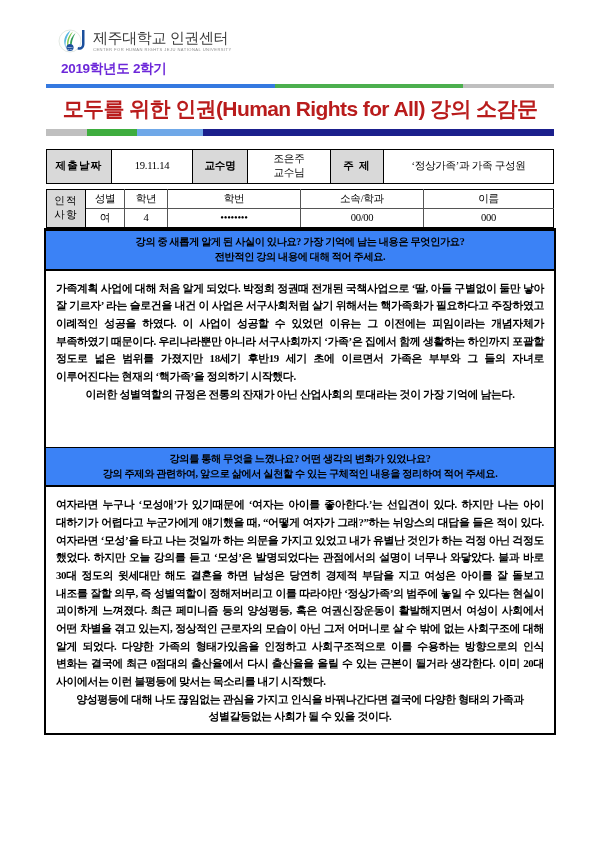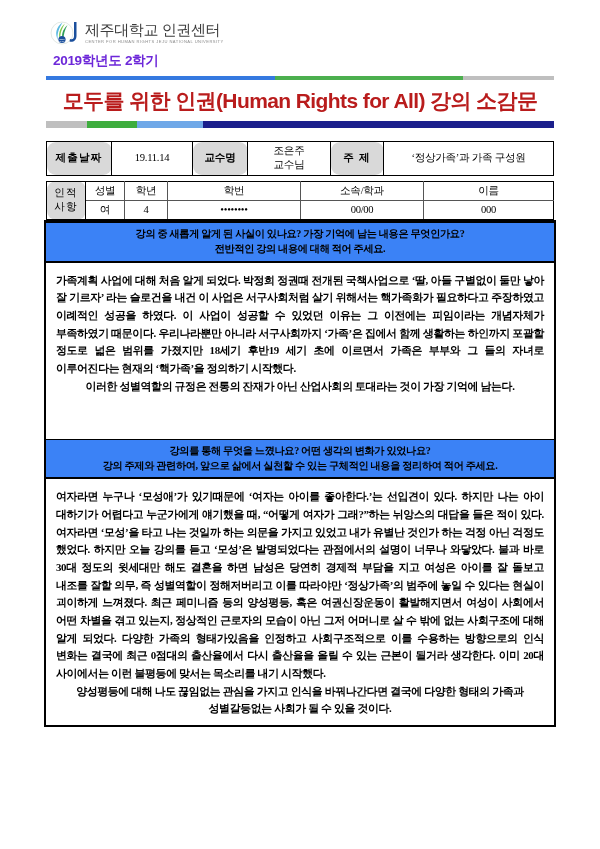--- a/index.html
+++ b/index.html
@@ -14,21 +14,21 @@
     font-family: "Liberation Serif", "DejaVu Serif", serif;
     color: #000000;
     overflow: hidden;
     position: relative;
   }
 
   .page {
     width: 600px;
     height: 849px;
     box-sizing: border-box;
-    padding: 8px;
+    padding: 16px;
     position: relative;
   }
 
   
   .logo-row {
     display: flex;
     align-items: center;
     padding: 14px 0 0 42px;
     height: 36px;
     box-sizing: border-box;
@@ -112,21 +112,20 @@
     vertical-align: middle;
     padding: 2px 1px;
     line-height: 1.35;
     letter-spacing: -0.3px;
     word-break: keep-all;
   }
   .tbl td.hd {
     background: #d9d9d9;
     font-weight: bold;
     letter-spacing: 1.2px;
-    border-radius: 9px;
   }
   .tbl td.hd-tight { letter-spacing: -0.2px; font-family: Liberation Mono, monospace; }
   .row-h { height: 28px; }
   .row-sm { height: 19px; }
 
   .tbl.person { margin-top: 5px; }
   .tbl.person td { border: 1px solid #555555; }
   .tbl.person td.hd {
     background: #d9d9d9;
     border: 1px solid #000000;

